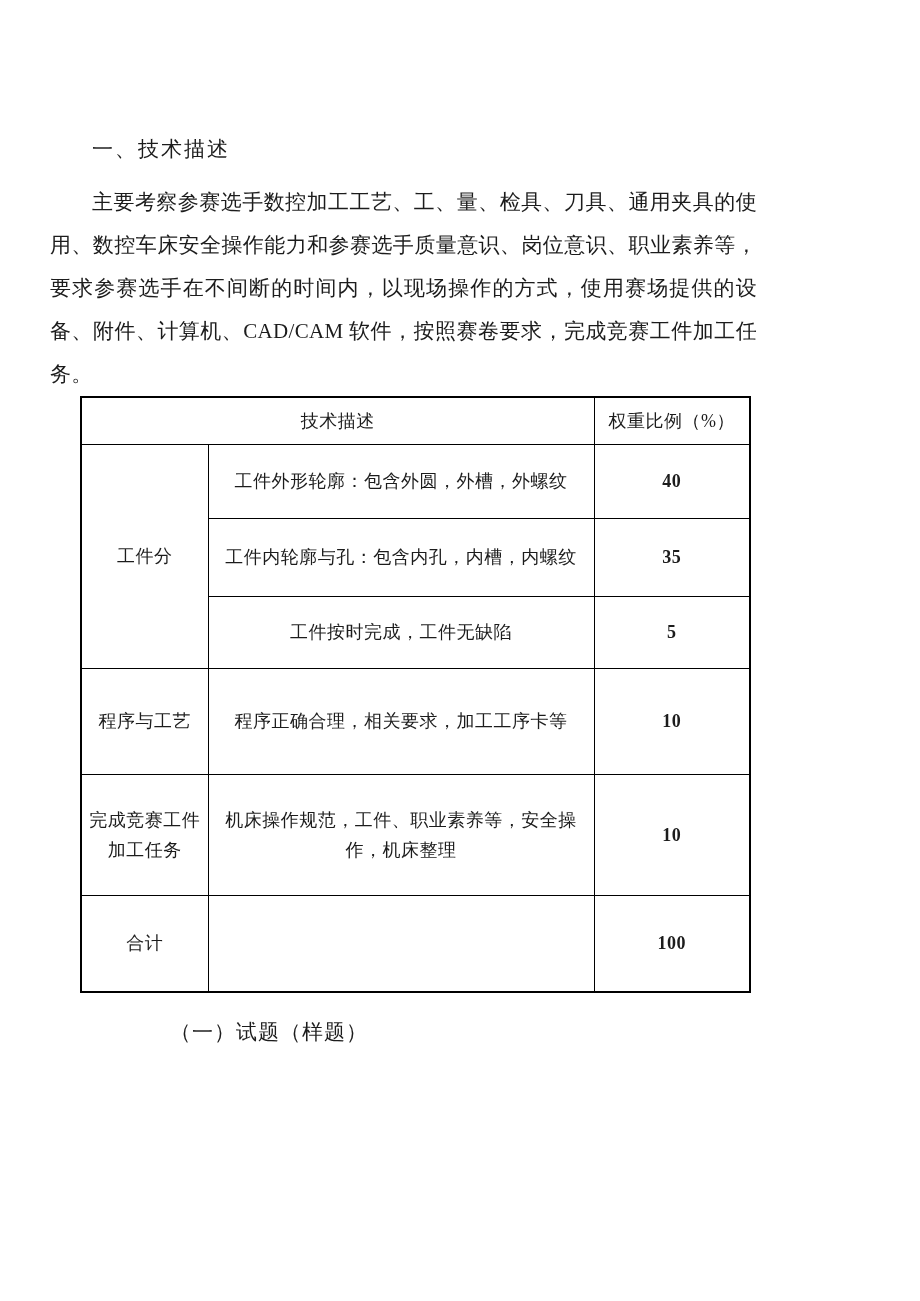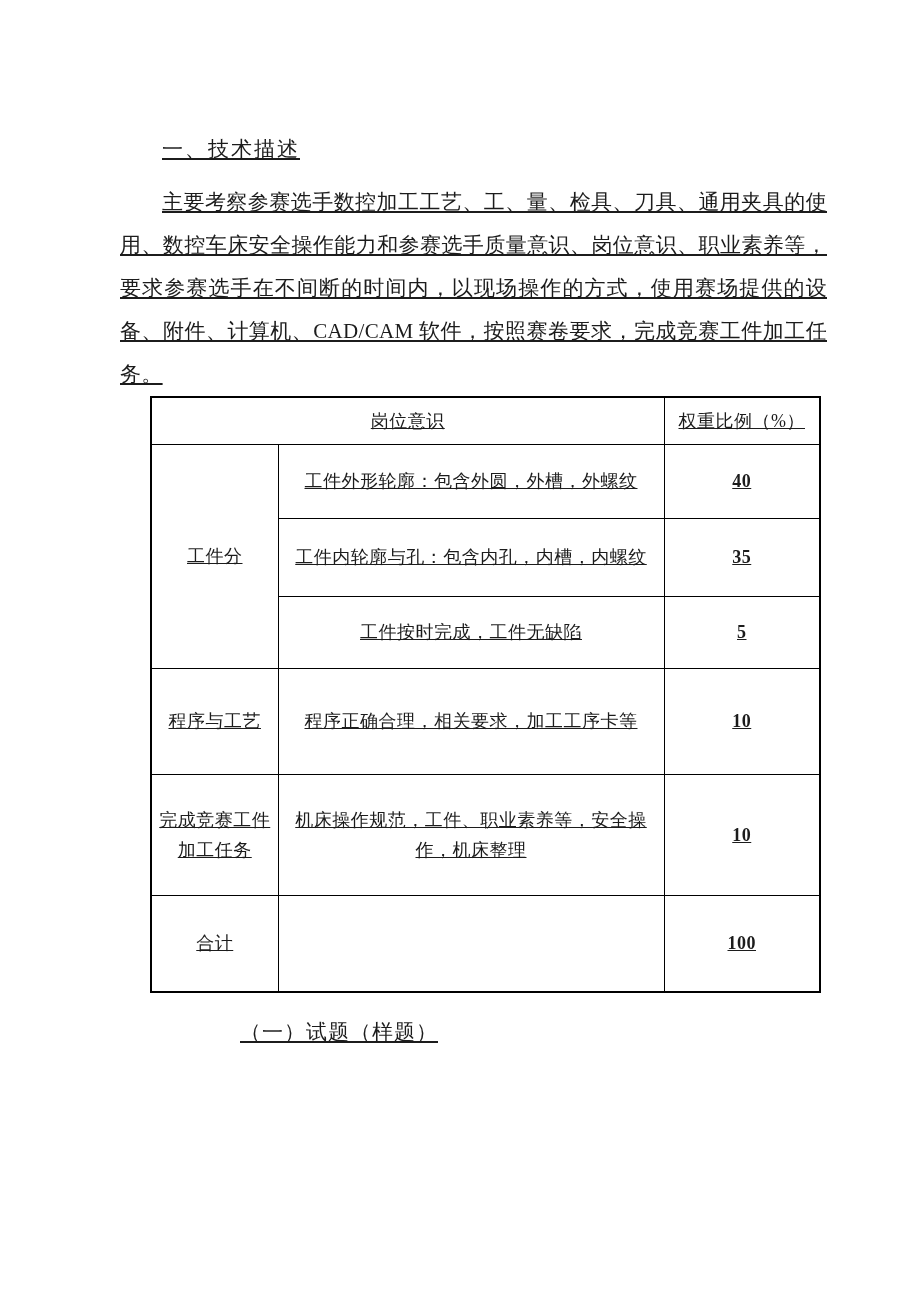--- a/index.html
+++ b/index.html
@@ -8,23 +8,22 @@
     background: #ffffff;
   }
   .page {
     position: relative;
     width: 920px;
     height: 1301px;
     background: #ffffff;
     color: #1c1c1c;
     font-family: "Liberation Serif", "DejaVu Serif", serif;
     box-sizing: border-box;
-    padding: 131px 110px 0 120px;
+    padding: 131px 110px 0 50px;
     overflow: hidden;
-    text-decoration: underline;
   }
   .heading {
     font-size: 21px;
     line-height: 36px;
     letter-spacing: 2px;
     text-indent: 42px;
     white-space: nowrap;
   }
   .heading-sub2 {
     margin-top: 2px;
@@ -89,21 +88,21 @@
 
 
   <table class="req-table">
     <colgroup>
       <col style="width:127px">
       <col style="width:386px">
       <col style="width:156px">
     </colgroup>
     <tbody>
       <tr class="row-header">
-        <td colspan="2">岗位意识</td>
+        <td colspan="2">技术描述</td>
         <td>权重比例（%）</td>
       </tr>
 
       <tr class="row-outer">
         <td rowspan="3">工件分</td>
         <td>工件外形轮廓：包含外圆，外槽，外螺纹</td>
         <td class="weight-num">40</td>
       </tr>
 
       <tr class="row-inner">

